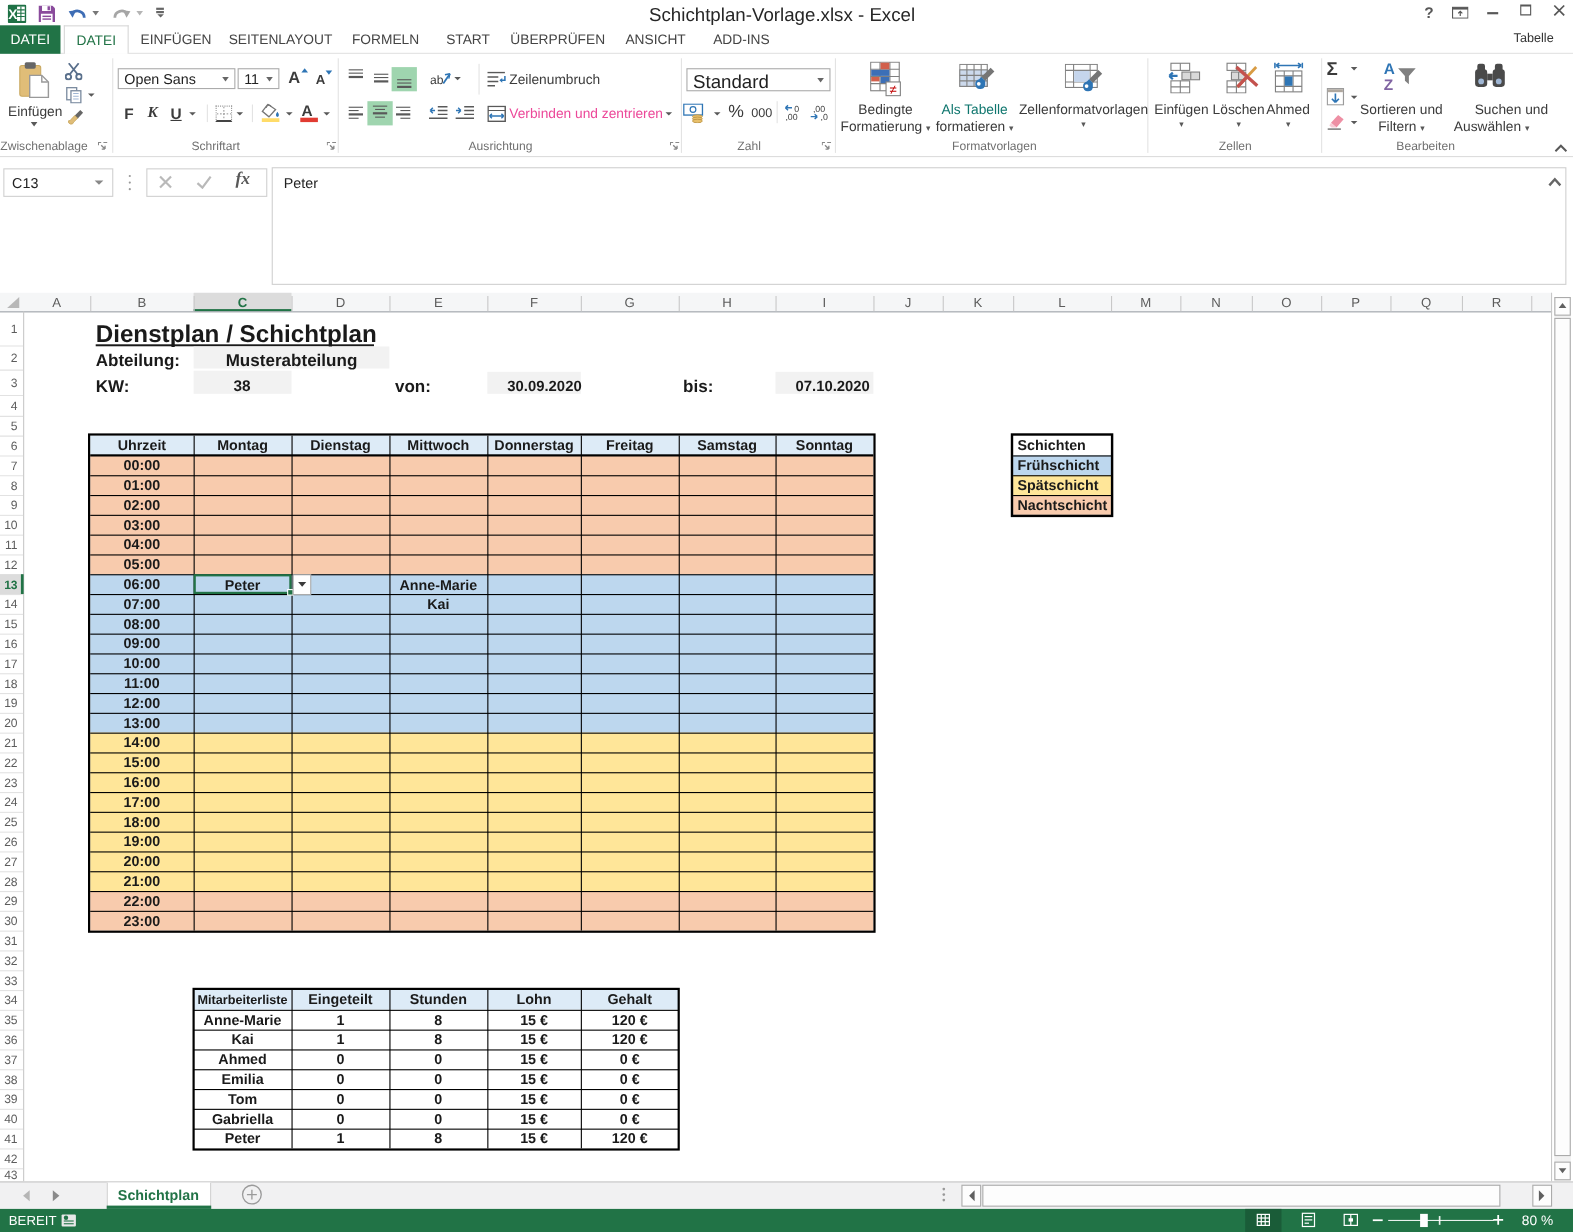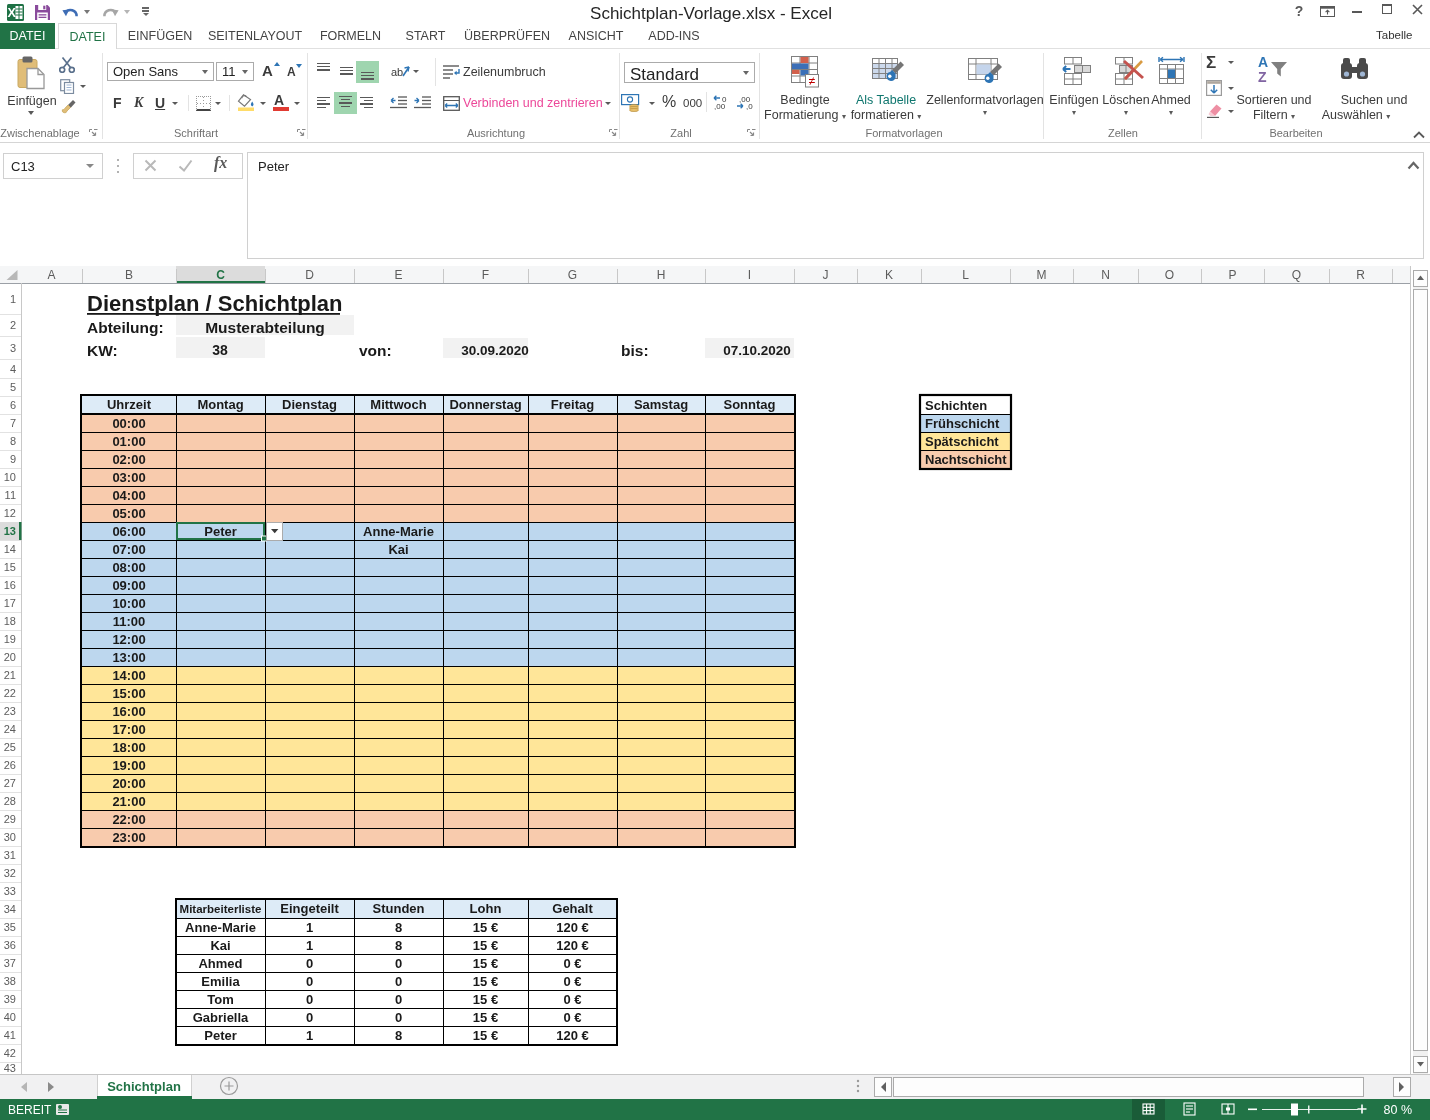--- a/index.html
+++ b/index.html
@@ -69,21 +69,21 @@
 <div class="ab" style="left:1376px;top:29px;font-size:11.5px;color:#333;">Tabelle</div>
 <div class="ab" style="left:0;top:49px;width:1430px;height:94px;background:#fff;border-bottom:1px solid #D5D5D5;"></div>
 <div class="ab" style="left:102px;top:53px;width:1px;height:86px;background:#E3E3E3;"></div>
 <div class="ab" style="left:307px;top:53px;width:1px;height:86px;background:#E3E3E3;"></div>
 <div class="ab" style="left:619px;top:53px;width:1px;height:86px;background:#E3E3E3;"></div>
 <div class="ab" style="left:759px;top:53px;width:1px;height:86px;background:#E3E3E3;"></div>
 <div class="ab" style="left:1043px;top:53px;width:1px;height:86px;background:#E3E3E3;"></div>
 <div class="ab" style="left:1201px;top:53px;width:1px;height:86px;background:#E3E3E3;"></div>
 <div class="ab" style="left:-30px;top:127px;width:140px;text-align:center;font-size:11px;color:#707070;">Zwischenablage</div>
 <div class="ab" style="left:126px;top:127px;width:140px;text-align:center;font-size:11px;color:#707070;">Schriftart</div>
-<div class="ab" style="left:385px;top:127px;width:140px;text-align:right;font-size:11px;color:#707070;">Ausrichtung</div>
+<div class="ab" style="left:385px;top:127px;width:140px;text-align:center;font-size:11px;color:#707070;">Ausrichtung</div>
 <div class="ab" style="left:611px;top:127px;width:140px;text-align:center;font-size:11px;color:#707070;">Zahl</div>
 <div class="ab" style="left:834px;top:127px;width:140px;text-align:center;font-size:11px;color:#707070;">Formatvorlagen</div>
 <div class="ab" style="left:1053px;top:127px;width:140px;text-align:center;font-size:11px;color:#707070;">Zellen</div>
 <div class="ab" style="left:1226px;top:127px;width:140px;text-align:center;font-size:11px;color:#707070;">Bearbeiten</div>
 <svg class="ab" style="left:0;top:0" width="0" height="0"></svg>
 <svg class="ab" style="left:89px;top:129px" width="9" height="9" viewBox="0 0 9 9">
 <path d="M0.5 3 v-2.5 h2.5 M5 0.5 h3.5" stroke="#888" stroke-width="1" fill="none"></path>
 <path d="M3 3 l3.5 3.5 M6.5 6.5 v-3 M6.5 6.5 h-3" stroke="#888" stroke-width="1.2" fill="none"></path>
 </svg>
 <svg class="ab" style="left:297px;top:129px" width="9" height="9" viewBox="0 0 9 9">

